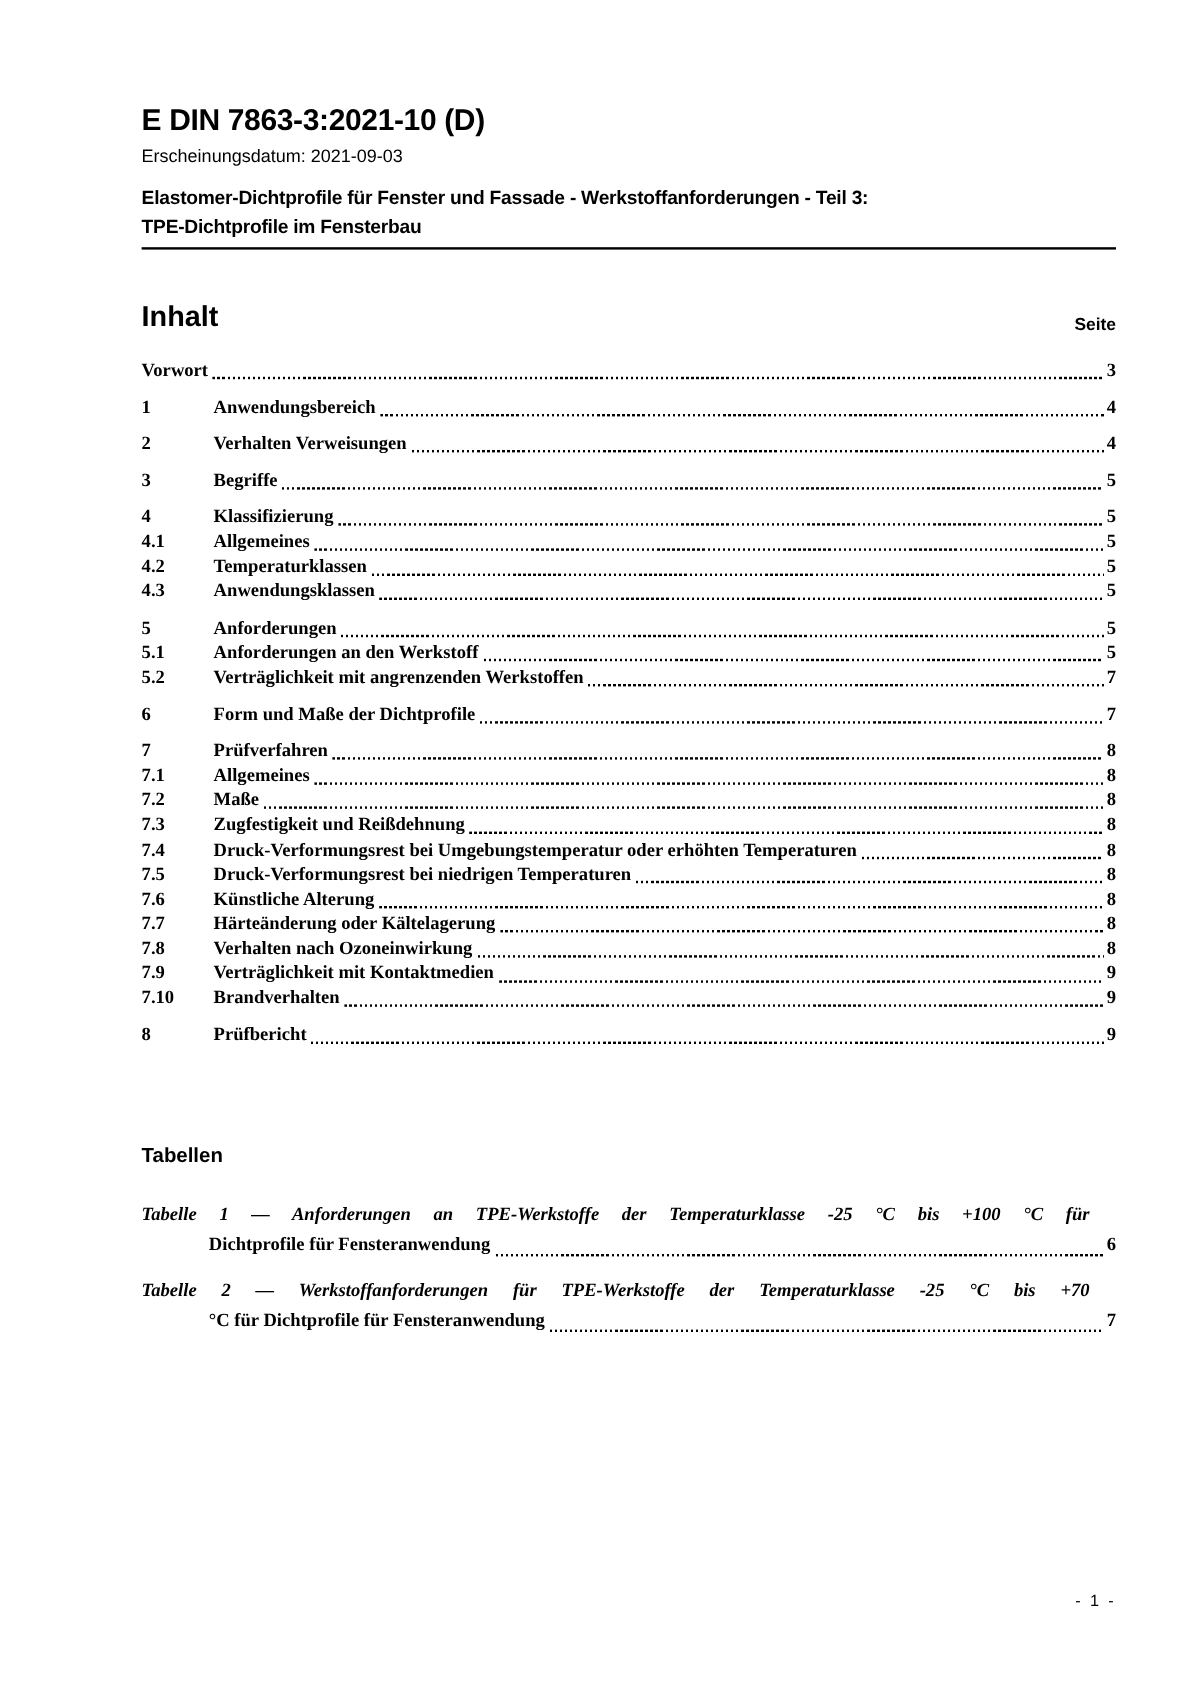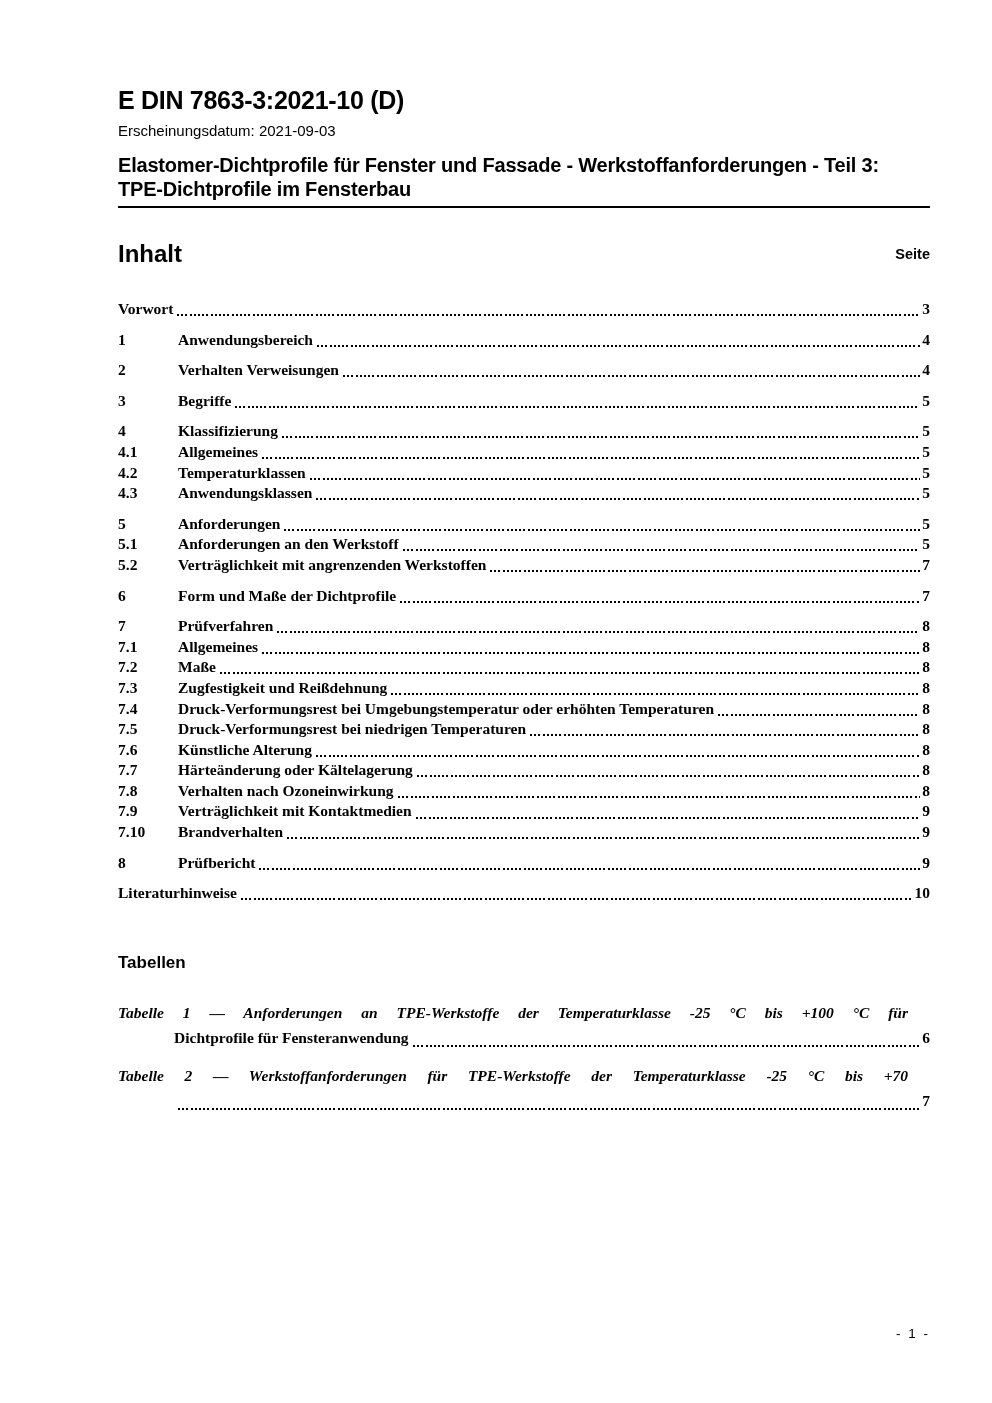--- a/index.html
+++ b/index.html
@@ -8,24 +8,24 @@
     background: #ffffff;
     color: #000;
     position: relative;
     font-family: "Liberation Sans", sans-serif;
     overflow: hidden;
   }
   .abs { position: absolute; left: 118px; width: 812px; }
 
   #doc-code   { top: 86px;  font-size: 25px; font-weight: bold; letter-spacing: -0.3px; }
   #publish    { top: 122px; font-size: 15px; }
-  #subtitle   { top: 154px; font-size: 20px; font-weight: bold; line-height: 23.5px; letter-spacing: -0.2px; }
+  #subtitle   { top: 154px; font-size: 16px; font-weight: bold; line-height: 23.5px; letter-spacing: -0.2px; }
   #rule       { top: 206px; border-top: 2px solid #000; height: 0; }
 
-  #inhalt-row { top: 240px; display: flex; justify-content: space-between; align-items: center; }
+  #inhalt-row { top: 251px; display: flex; justify-content: space-between; align-items: flex-end; }
   #inhalt-row .inhalt { font-size: 24px; font-weight: bold; }
   #inhalt-row .seite  { font-size: 14.5px; font-weight: bold; }
 
   #toc {
     top: 299px;
     font-family: "Liberation Serif", serif;
     font-weight: bold; font-size: 15.5px;
   }
   .toc-row { display: flex; line-height: 20.6px; }
   .toc-row.top { margin-top: 10px; }
@@ -206,40 +206,36 @@
       <span class="ttl">Brandverhalten</span>
       <span class="dots"></span>
       <span class="pg">9</span>
     </div>
     <div class="toc-row top">
       <span class="num">8</span>
       <span class="ttl">Prüfbericht</span>
       <span class="dots"></span>
       <span class="pg">9</span>
     </div>
-    <div class="toc-row top">
-      <span class="ttl">Literaturhinweise</span>
-      <span class="dots"></span>
-      <span class="pg">10</span>
-    </div>
   </div>
 
 <div id="tabellen-heading" class="abs">Tabellen</div>
 
 <div id="tables-list" class="abs">
     <div class="tbl-entry">
       <div class="tbl-line1">Tabelle 1 — Anforderungen an TPE-Werkstoffe der Temperaturklasse -25 °C bis +100 °C für</div>
       <div class="tbl-line2">
         <span class="ttl">Dichtprofile für Fensteranwendung</span>
         <span class="dots"></span>
         <span class="pg">6</span>
       </div>
     </div>
     <div class="tbl-entry">
       <div class="tbl-line1">Tabelle 2 — Werkstoffanforderungen für TPE-Werkstoffe der Temperaturklasse -25 °C bis +70</div>
       <div class="tbl-line2">
+        <span class="ttl">°C für Dichtprofile für Fensteranwendung</span>
         <span class="dots"></span>
         <span class="pg">7</span>
       </div>
     </div>
   </div>
 
 <div id="page-num" class="abs">- 1 -</div>
 
 </body></html>

